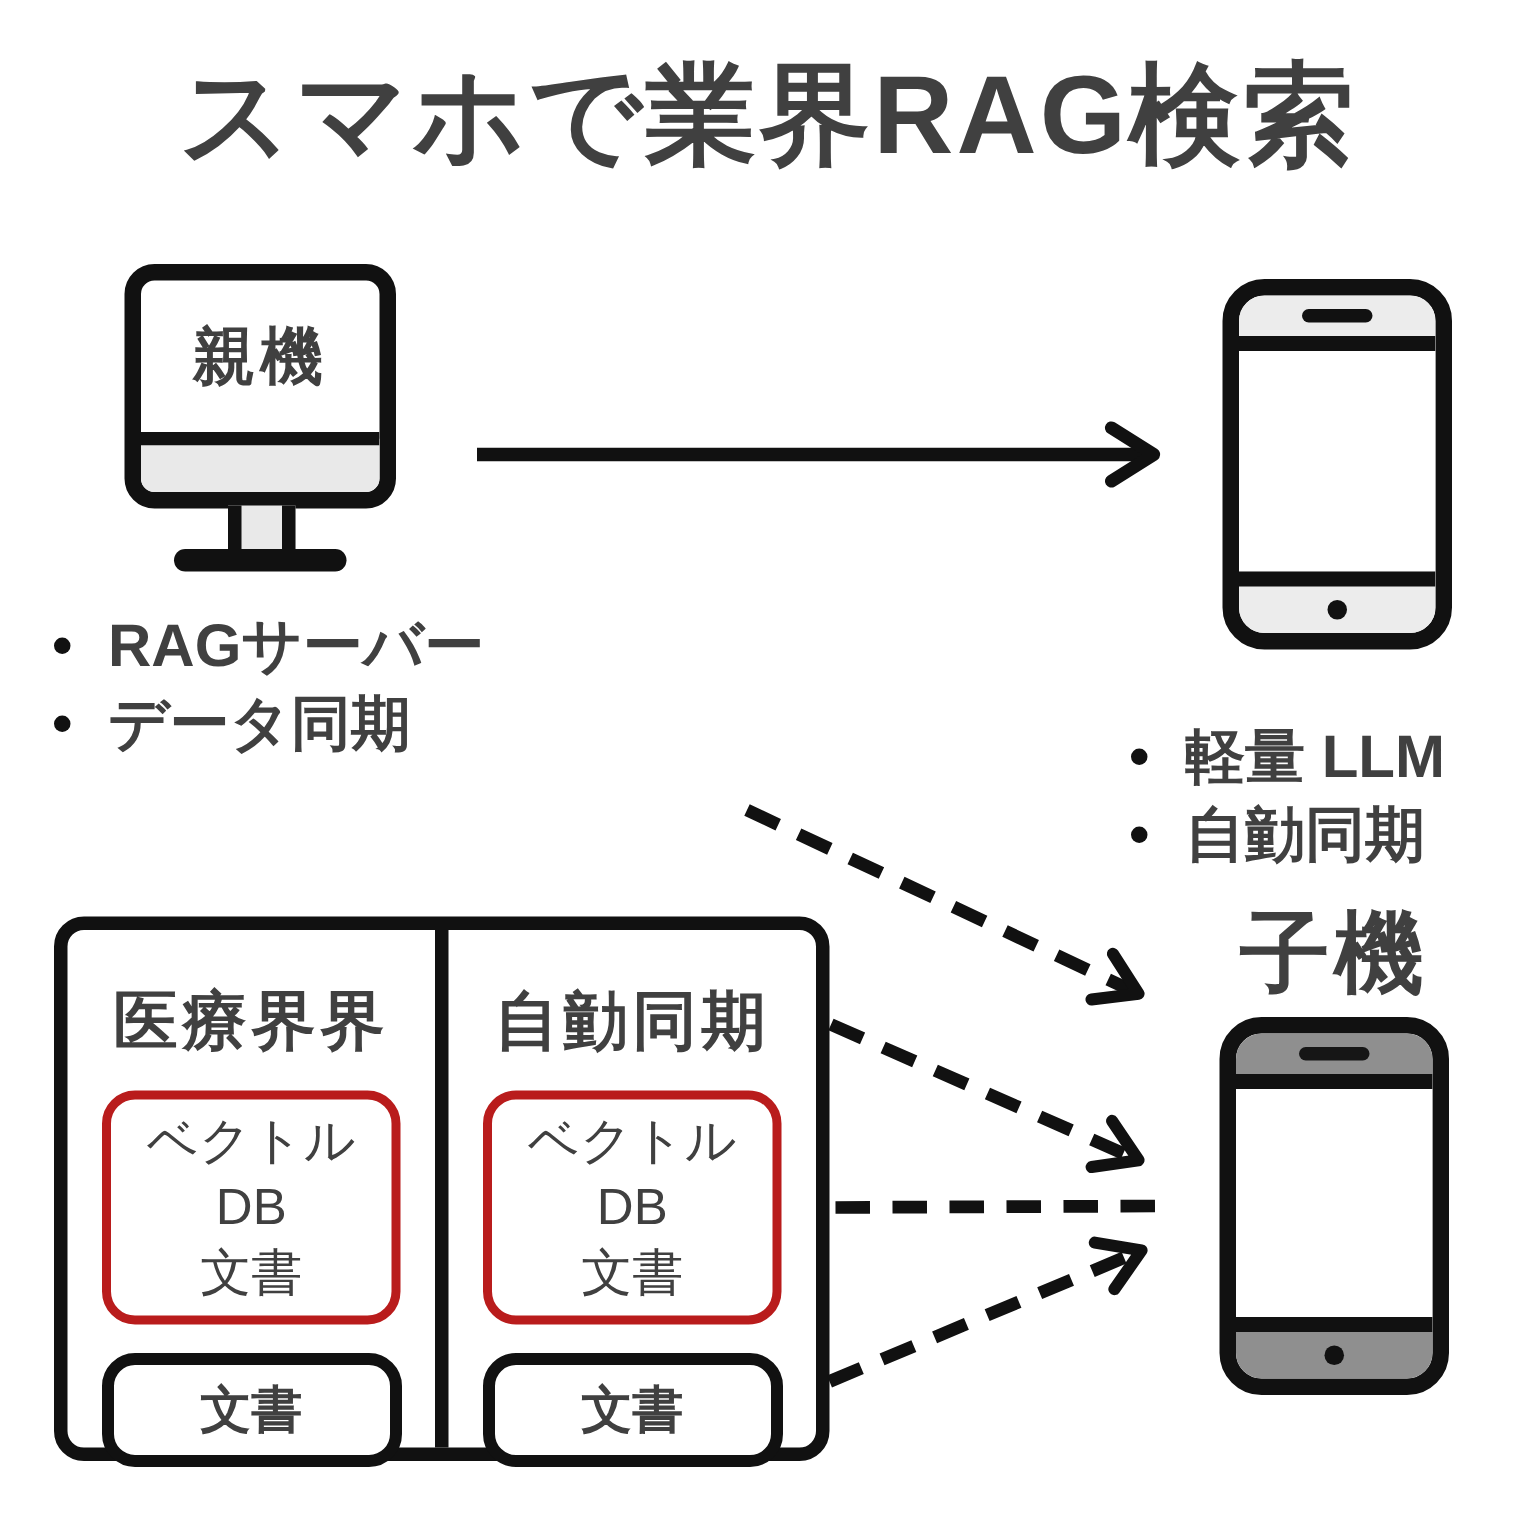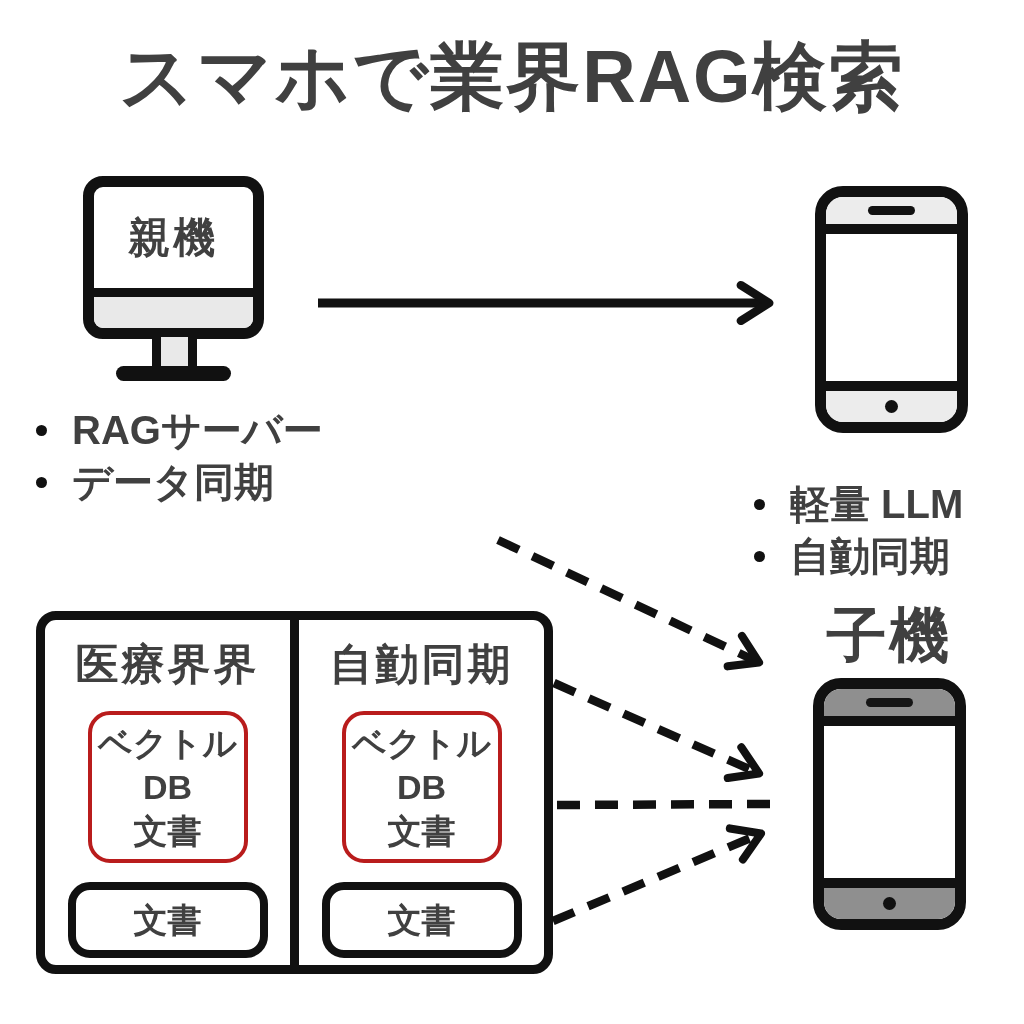--- a/index.html
+++ b/index.html
@@ -75,26 +75,26 @@
     text-align:center; font-size:60px; font-weight:bold; letter-spacing:3px;
   }
   
   .industry-box {
     position:absolute; left:36px; top:611px; width:517px; height:363px;
     border:9px solid #111; border-radius:20px; background:#fff;
     box-sizing:border-box; display:flex;
   }
   .ind-col { flex:1; display:flex; flex-direction:column; align-items:center; }
   .ind-col + .ind-col { border-left:9px solid #111; }
-  .ind-header { margin-top:16px; font-size:43px; font-weight:bold;
+  .ind-header { margin-top:32px; font-size:43px; font-weight:bold;
                 letter-spacing:3px; white-space:nowrap; }
   .db-box {
-    margin-top:17px; width:160px; box-sizing:border-box;
-    border:4px solid #b91c1c; border-radius:22px;
-    font-size:34px; font-weight:bold; text-align:center;
+    margin-top:17px; width:199px; box-sizing:border-box;
+    border:6px solid #b91c1c; border-radius:22px;
+    font-size:34px; font-weight:normal; text-align:center;
     padding:6px 2px; line-height:44px; background:#fff;
   }
   .doc-box {
     margin-top:19px; width:200px; box-sizing:border-box;
     border:8px solid #111; border-radius:22px;
     font-size:34px; font-weight:bold; text-align:center;
     padding:8px 2px; line-height:44px; background:#fff;
   }
   
   .overlay { position:absolute; left:0; top:0; pointer-events:none; }

